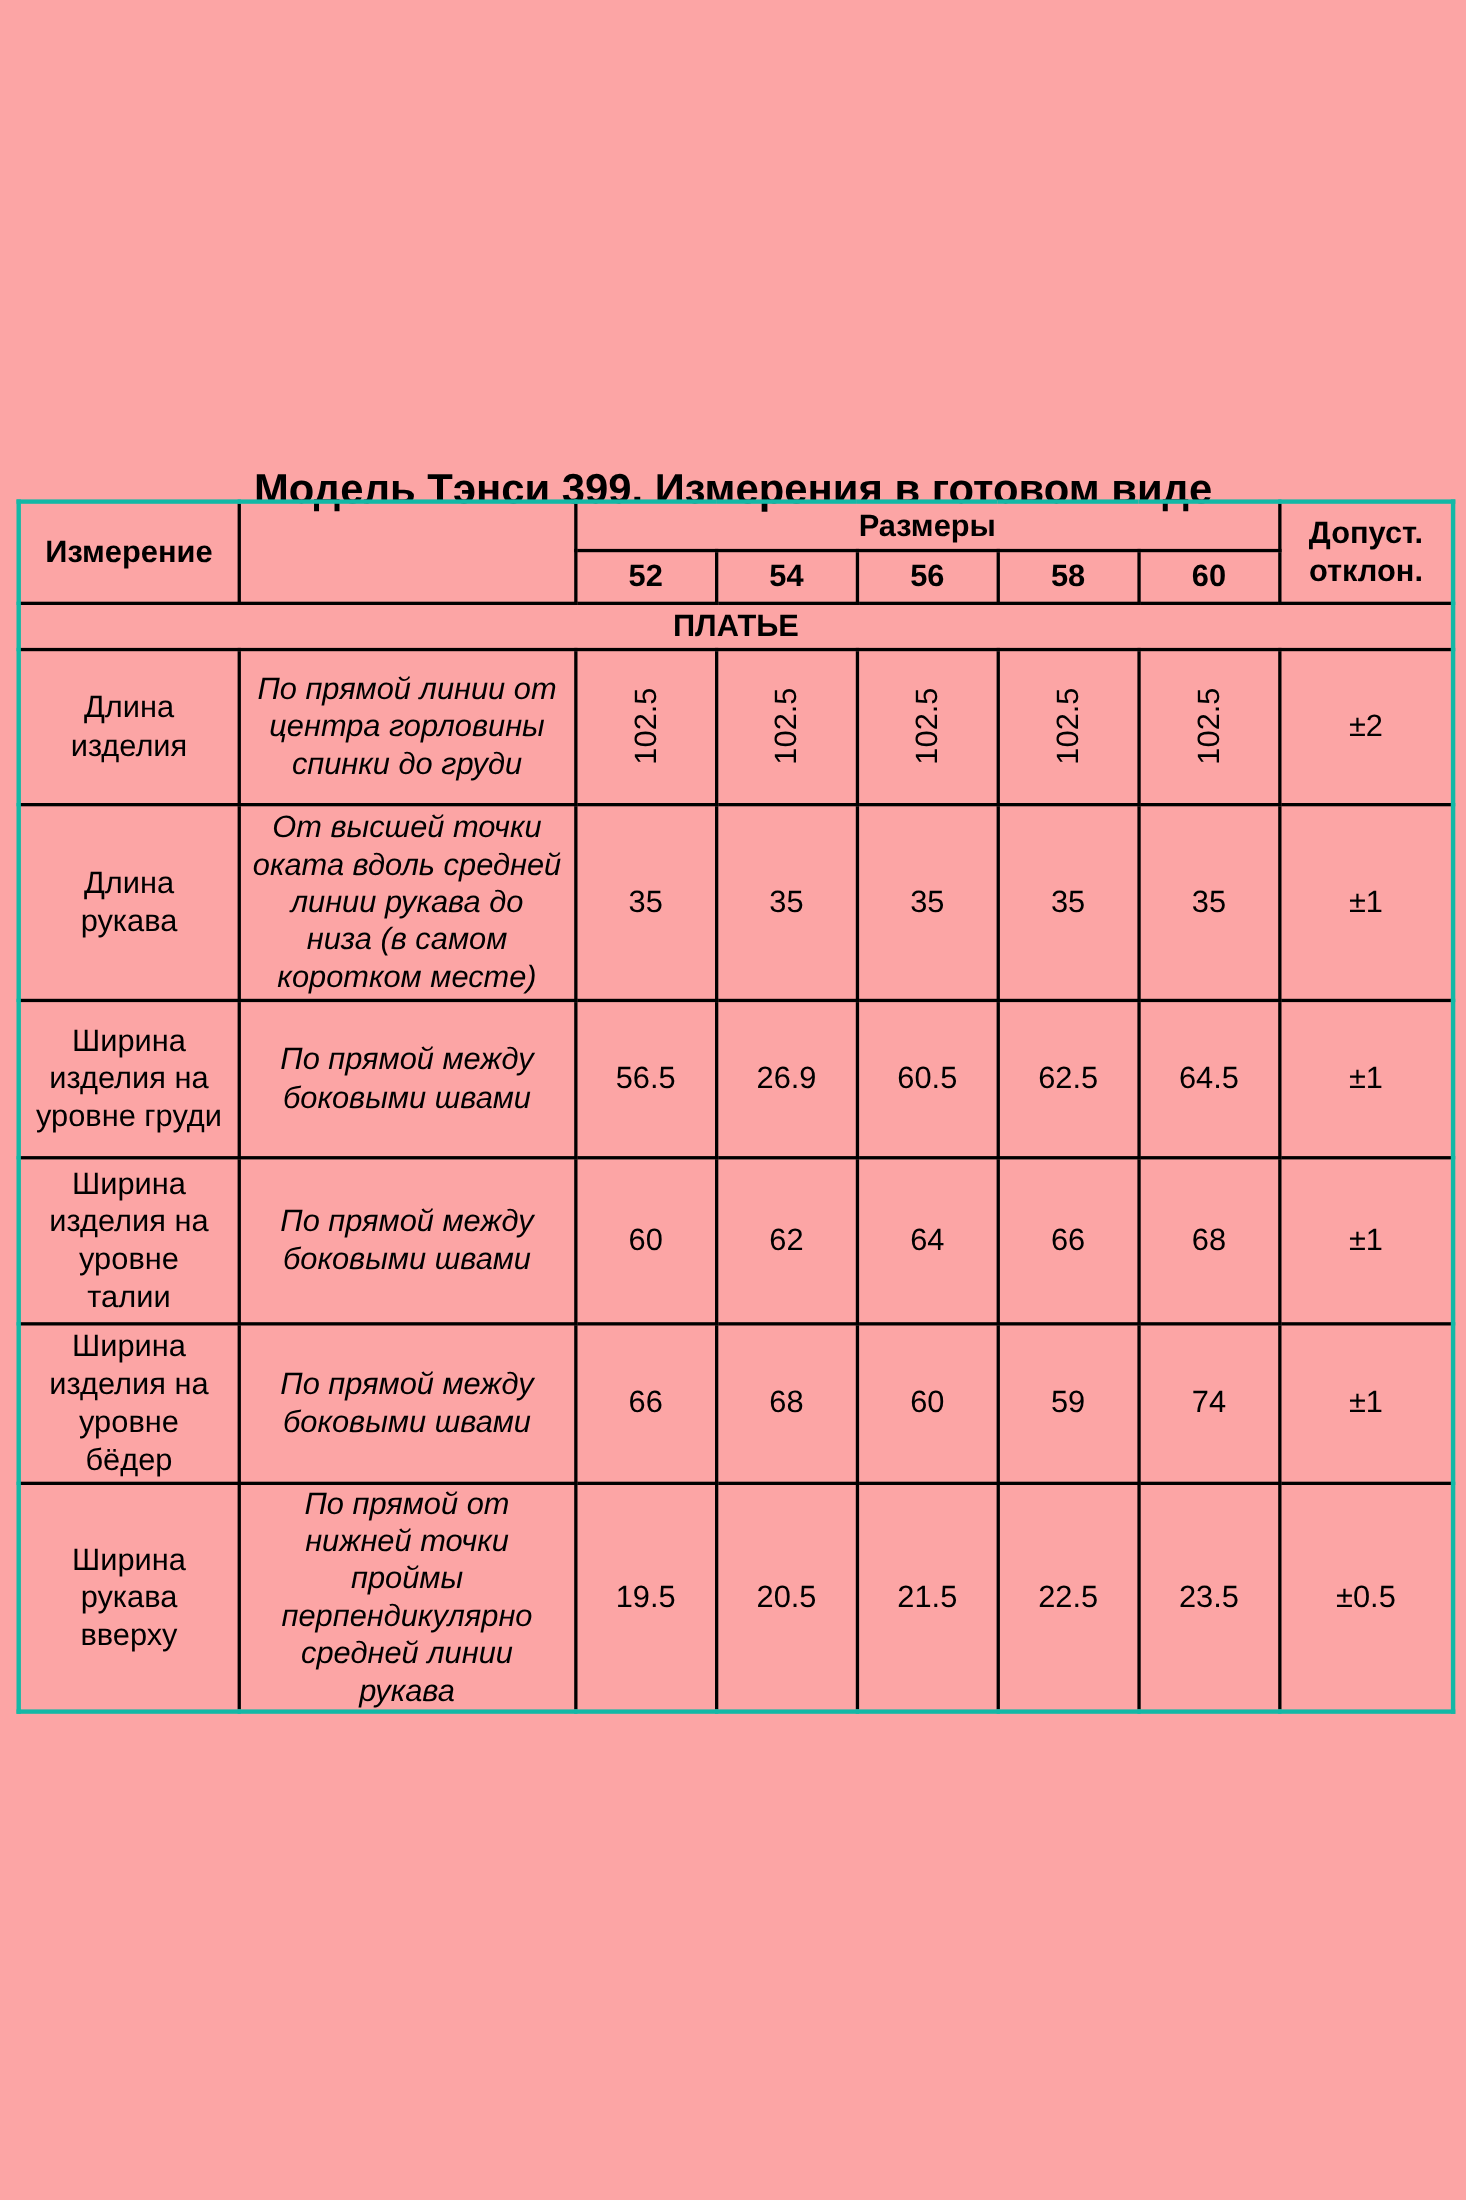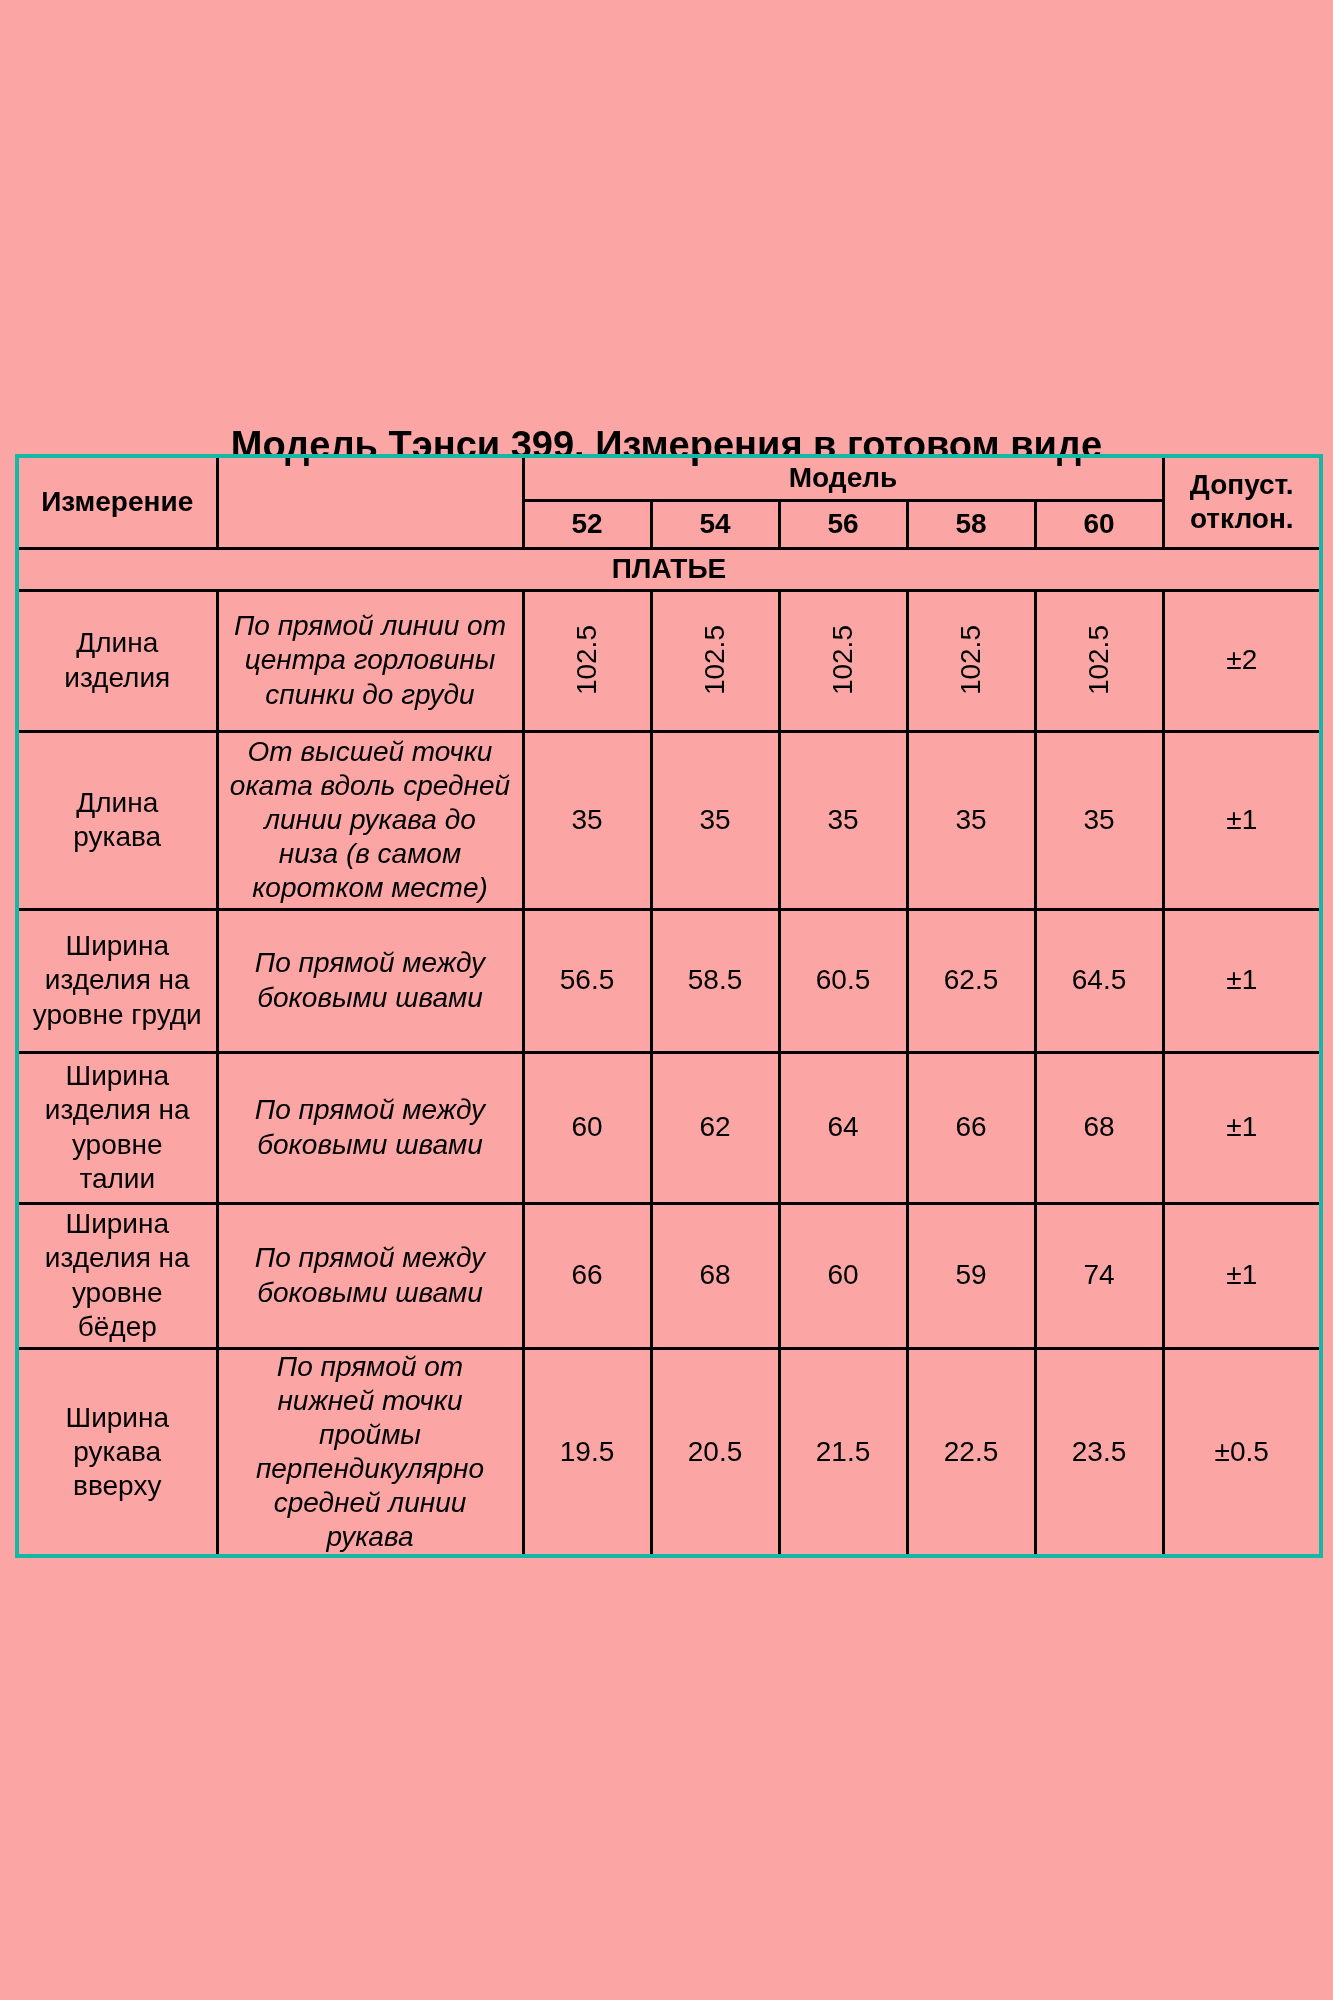--- a/index.html
+++ b/index.html
@@ -74,21 +74,21 @@
       <col style="width:128px">
       <col style="width:128px">
       <col style="width:128px">
       <col style="width:158px">
     </colgroup>
 
     <tbody>
         <tr style="height:44px">
       <td class="meas-head" rowspan="2">Измерение</td>
       <td rowspan="2"></td>
-      <td class="group-head" colspan="5">Модель</td>
+      <td class="group-head" colspan="5">Размеры</td>
       <td class="dev-head" rowspan="2">Допуст.
 отклон.</td>
     </tr>
     <tr style="height:48px">
       <td class="size-head">52</td>
       <td class="size-head">54</td>
       <td class="size-head">56</td>
       <td class="size-head">58</td>
       <td class="size-head">60</td>
     </tr>
@@ -127,21 +127,21 @@
       <td class="dev">±1</td>
     </tr>
 
     <tr style="height:143px">
       <td class="name">Ширина
 изделия на
 уровне груди</td>
       <td class="method">По прямой между
 боковыми швами</td>
       <td class="val">56.5</td>
-      <td class="val">58.5</td>
+      <td class="val">26.9</td>
       <td class="val">60.5</td>
       <td class="val">62.5</td>
       <td class="val">64.5</td>
       <td class="dev">±1</td>
     </tr>
 
     <tr style="height:151px">
       <td class="name">Ширина
 изделия на
 уровне

